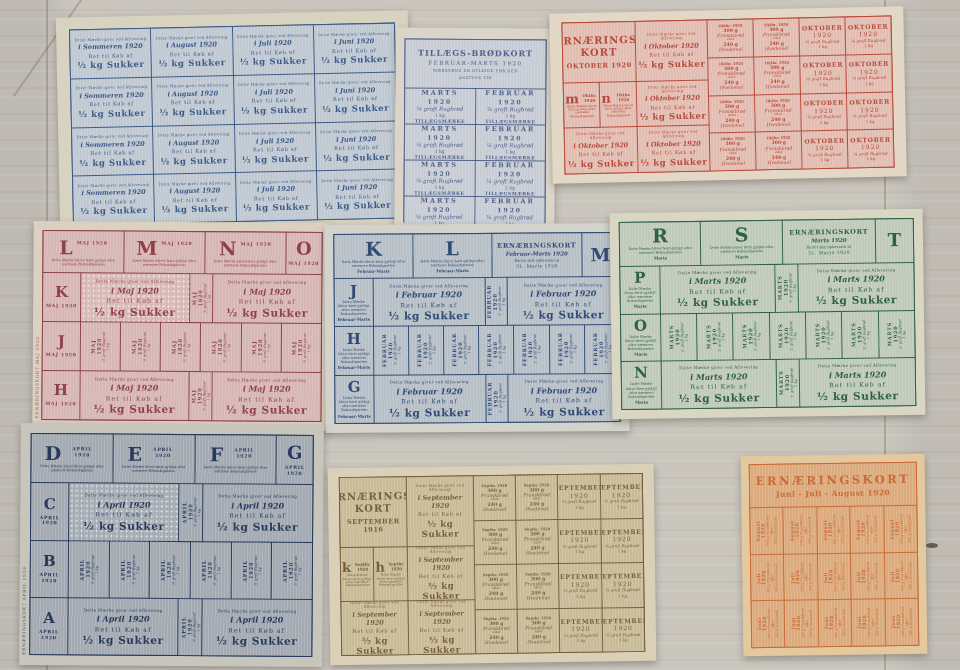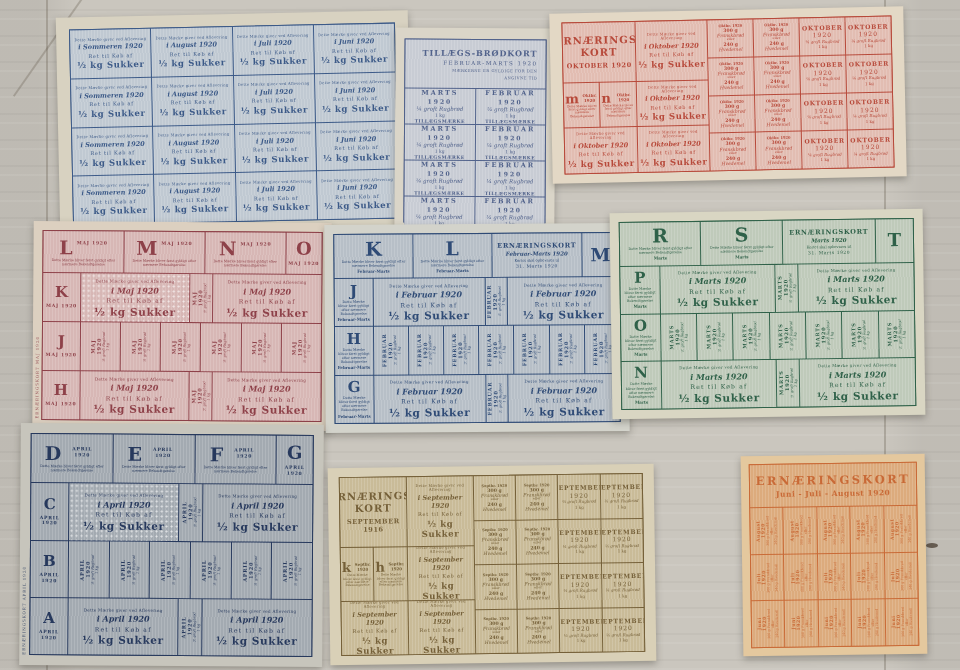--- a/index.html
+++ b/index.html
@@ -51,21 +51,21 @@
   .t3{font-size:6px;letter-spacing:1.2px;}
   .t4{font-size:10.5px;font-weight:700;letter-spacing:.6px;}
   .small .t1{font-size:3.6px;}
   .small .t2{font-size:6.5px;}
   .small .t3{font-size:5px;letter-spacing:.8px;}
   .small .t4{font-size:8.5px;}
 
   .g1{display:grid;grid-template-columns:repeat(4,1fr);grid-auto-rows:1fr;gap:1px;}
 
   
-  .bkhead{padding:3px 8px;gap:2px;align-items:flex-end;}
+  .bkhead{padding:3px 8px;gap:2px;}
   .bkt{font-size:8px;font-weight:700;letter-spacing:1px;}
   .bks{font-size:5.5px;letter-spacing:1.5px;}
   .bkn{font-size:3.8px;letter-spacing:.5px;}
   .bkgrid{display:grid;grid-template-columns:1fr 1fr;grid-auto-rows:1fr;gap:1px;background:var(--ink);flex:1;}
   .bcell{gap:1px;}
   .bm{font-size:6.5px;font-weight:700;letter-spacing:2px;}
   .by{font-size:6px;font-weight:700;letter-spacing:2px;}
   .bi{font-size:5.5px;font-style:italic;}
   .bk2{font-size:4.5px;}
   .bs{font-size:4.5px;font-weight:700;letter-spacing:.5px;}

